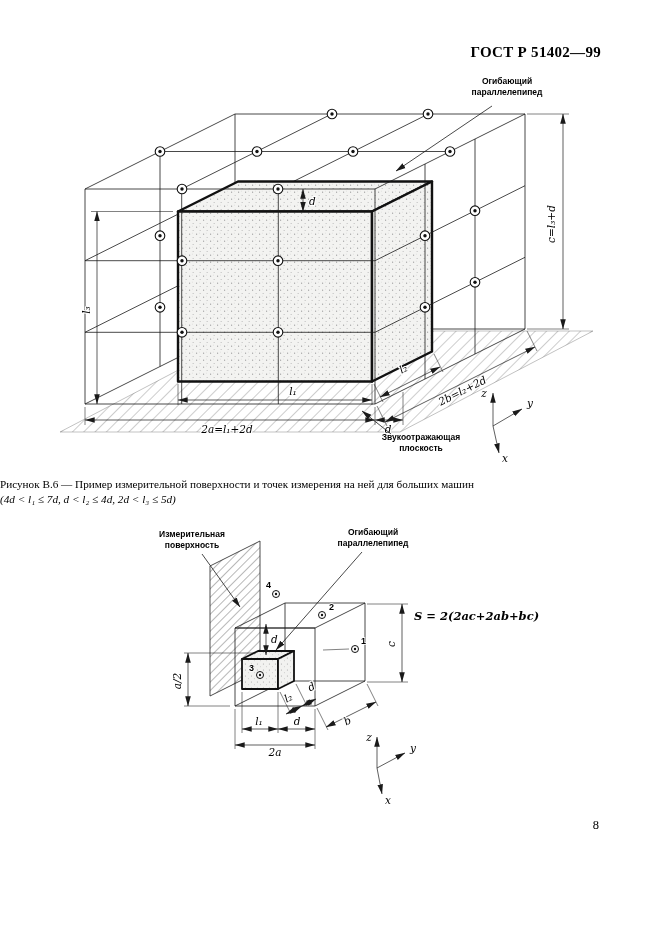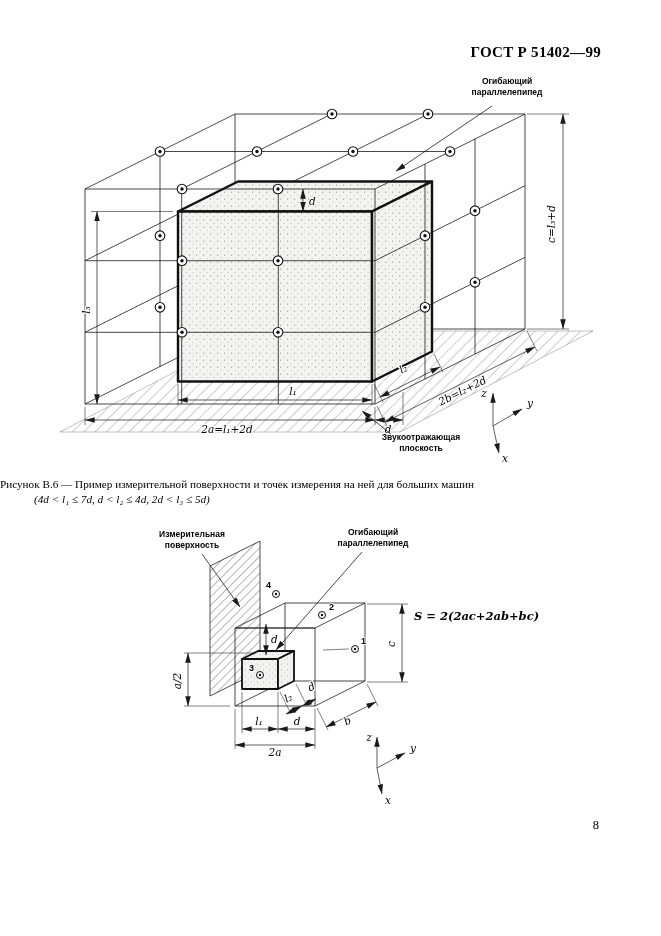--- a/index.html
+++ b/index.html
@@ -12,21 +12,21 @@
     position:absolute;top:44px;right:60px;
     font-weight:bold;font-size:15px;letter-spacing:.3px;
   }
   .page-number{
     position:absolute;top:818px;right:62px;font-size:12.5px;
   }
   .fig-caption{
     position:absolute;left:0;width:100%;text-align:left;
     font-size:11.2px;line-height:14.5px;
   }
-  .cap-italic{font-style:italic;padding-left:34px;}
+  .cap-italic{font-style:italic;}
   svg{position:absolute;overflow:visible;}
   
   .thin{stroke:#1a1a1a;stroke-width:0.8;fill:none;}
   .thick-face{stroke:#111;stroke-width:2.4;stroke-linejoin:round;}
   .thick-face-sm{stroke:#111;stroke-width:1.8;stroke-linejoin:round;}
   .ext{stroke:#1a1a1a;stroke-width:0.55;fill:none;}
   .diml{stroke:#1a1a1a;stroke-width:0.7;fill:none;}
   .leader{stroke:#1a1a1a;stroke-width:0.8;fill:none;}
   
   .dim-label{font:italic 10.5px "DejaVu Serif", serif;fill:#000;

